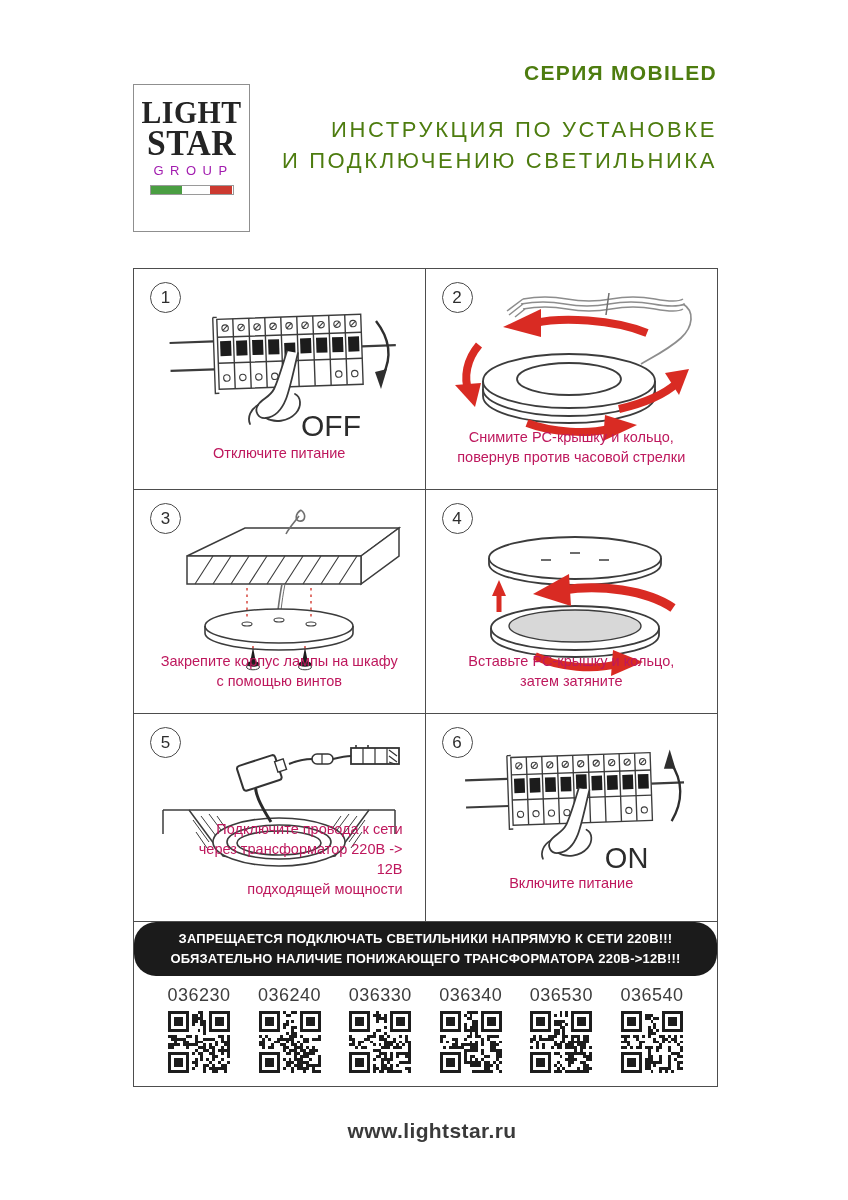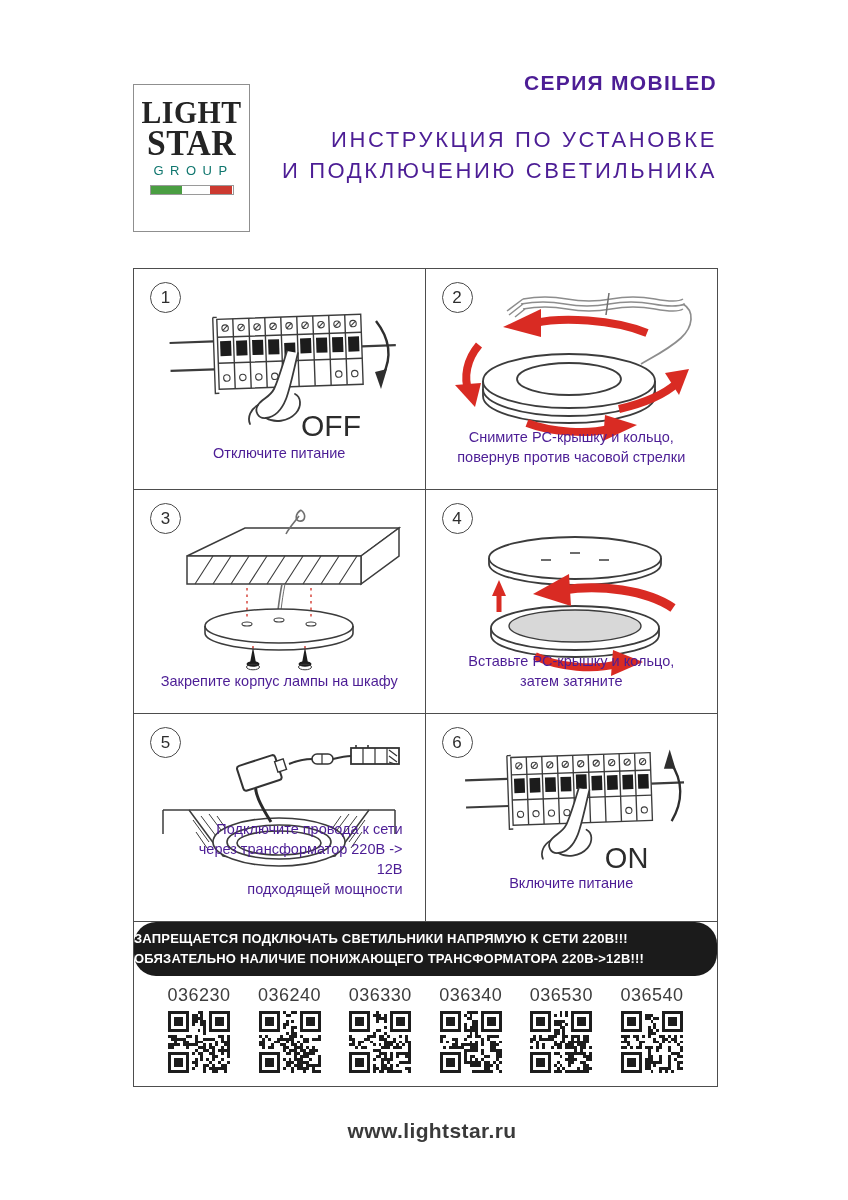--- a/index.html
+++ b/index.html
@@ -7,48 +7,48 @@
   body { width:848px; height:1200px; position:relative; font-family:"Liberation Sans", sans-serif; }
   .page { position:absolute; inset:0; background:#fff; overflow:hidden; }
 
   
   .logo-box { position:absolute; left:133px; top:84px; width:117px; height:148px;
               border:1px solid #8f8f8f; background:#fff; text-align:center; padding-top:13px; }
   .logo-light { font-family:"Liberation Serif", serif; font-weight:bold; font-size:31px; line-height:29px;
                 color:#242424; letter-spacing:.5px; transform:scaleX(.96); }
   .logo-star  { font-family:"Liberation Serif", serif; font-weight:bold; font-size:35px; line-height:33px;
                 color:#242424; letter-spacing:.5px; transform:scaleX(.96); }
-  .logo-group { font-size:13px; letter-spacing:6.5px; color:#0f766e; margin-top:3px; text-indent:4px; }
+  .logo-group { font-size:13px; letter-spacing:6.5px; color:#a21caf; margin-top:3px; text-indent:4px; }
   .logo-flag  { width:84px; height:10px; margin:7px auto 0; border:1px solid #9a9a9a; display:flex; }
   .logo-flag span { height:100%; display:block; }
   .flag-g { width:38%; } .flag-w { width:34%; background:#fff; } .flag-r { width:28%; }
 
   
-  .header-text { position:absolute; right:131px; top:68px; text-align:right; color:#4c1d95; }
+  .header-text { position:absolute; right:131px; top:58px; text-align:right; color:#4d7c0f; }
   .series-line { font-weight:bold; font-size:21px; line-height:29px; letter-spacing:1.3px; }
   .title-line  { font-weight:normal; font-size:22px; line-height:31px; letter-spacing:2.6px; }
   .title-block { margin-top:27px; }
 
   
   .grid { position:absolute; left:133px; top:268px; width:585px; border:1px solid #4d4d4d; background:#fff; }
   .cells { display:grid; grid-template-columns:1fr 1fr; }
   .cell { position:relative; border-bottom:1px solid #4d4d4d; background:#fff; }
   .cell.cl { border-right:1px solid #4d4d4d; }
   .cell.r1 { height:221px; } .cell.r2 { height:224px; } .cell.r3 { height:208px; }
 
   .badge { position:absolute; left:16px; top:13px; width:31px; height:31px; border:1.5px solid #4a4a4a;
            border-radius:50%; text-align:center; line-height:29px; font-size:17px; color:#2e2e2e; background:#fff; }
 
   .illus { position:absolute; left:50%; transform:translateX(-50%); }
 
-  .caption { position:absolute; left:0; right:0; text-align:center; font-size:14.5px; line-height:20px; color:#4c1d95; }
+  .caption { position:absolute; left:0; right:0; text-align:center; font-size:14.5px; line-height:20px; color:#be185d; }
   .caption.bl { text-align:right; left:62px; right:22px; }
 
   
-  .banner { height:54px; color:#fff; font-weight:bold; font-size:13px;
+  .banner { height:54px; color:#fff; text-align:center; font-weight:bold; font-size:13px;
             line-height:20px; padding-top:7px; letter-spacing:.2px;border-radius:22px; }
 
   
   .articles-section { height:110px; display:flex; justify-content:space-between; padding:9px 30px 0; background:#fff; }
   .article-col { display:flex; flex-direction:column; align-items:center; width:70px; }
   .article-num { font-size:18px; color:#3d3d3d; letter-spacing:.5px; }
   .article-col svg { margin-top:5px; }
 
   
   .footer { position:absolute; top:1119px; left:8px; width:100%; text-align:center;
@@ -203,20 +203,21 @@
             <polygon points="104,141 101,157 107,157"></polygon>
             <ellipse cx="104" cy="158" rx="6.5" ry="2.8"></ellipse>
             <ellipse cx="104" cy="161" rx="6.5" ry="2.8" fill="none" stroke="#3c3c3c" stroke-width="1"></ellipse>
             <polygon points="156,141 153,157 159,157"></polygon>
             <ellipse cx="156" cy="158" rx="6.5" ry="2.8"></ellipse>
             <ellipse cx="156" cy="161" rx="6.5" ry="2.8" fill="none" stroke="#3c3c3c" stroke-width="1"></ellipse>
           </g>
         </svg>
         <div class="caption" style="bottom:22px">
           <div>Закрепите корпус лампы на шкафу</div>
+          <div>с помощью винтов</div>
         </div>
       </div>
 
       <div class="cell r2">
         <div class="badge">4</div>
         <svg class="illus" style="top:26px" width="260" height="160" viewBox="0 0 260 160">
           <g stroke="#3c3c3c" stroke-width="1.8" fill="#fff">
             <ellipse cx="134" cy="42" rx="86" ry="21"></ellipse>
             <path d="M48,42 v6 a86,21 0 0 0 172,0 v-6" fill="none"></path>
             <path d="M100,44 h10 M129,37 h10 M158,44 h10" stroke-width="1.4"></path>

